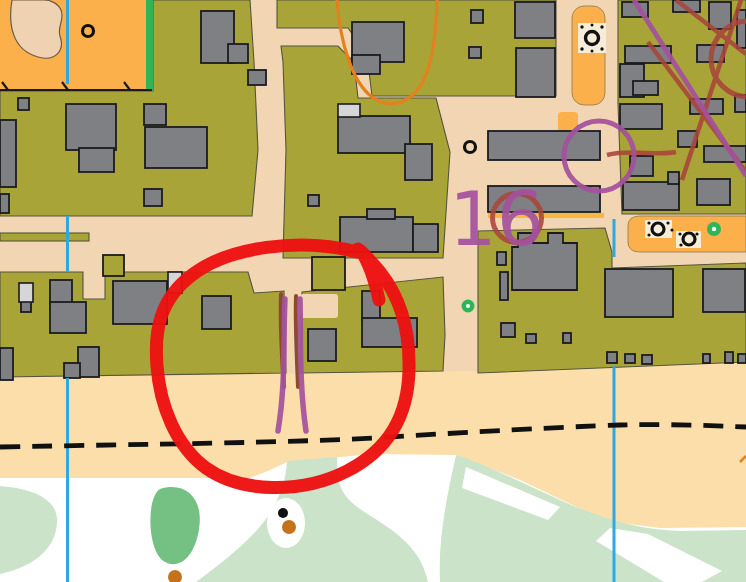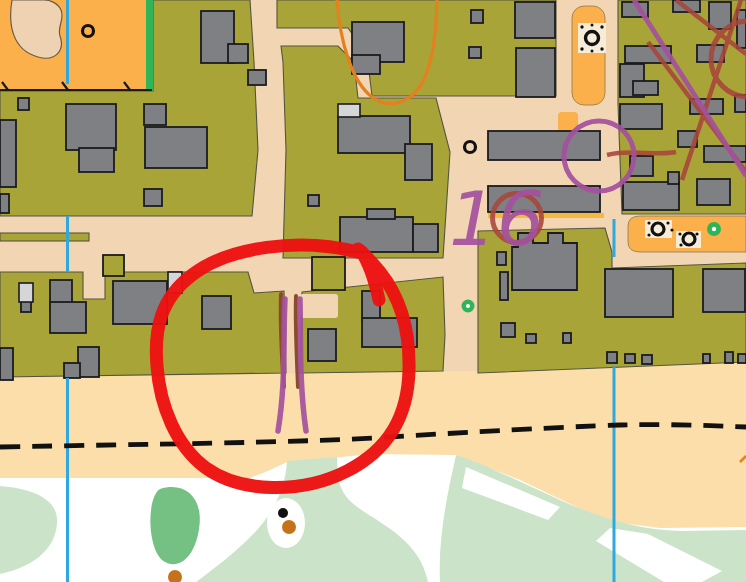--- a/index.html
+++ b/index.html
@@ -1,17 +1,17 @@
 <!DOCTYPE html>
 <html><head>
 <meta charset="utf-8">
 <style>
   html,body{margin:0;padding:0;background:#fff;width:746px;height:582px;overflow:hidden;
     font-family:"DejaVu Sans", sans-serif;}
-  #map-wrap{position:relative;width:746px;height:516px;font-style:italic;}
+  #map-wrap{position:relative;width:746px;height:516px;}
   svg{display:block}
   text{font-family:"DejaVu Sans", sans-serif;}
 </style>
 </head>
 <body>
 
 <div id="map-wrap">
 <svg width="746" height="582" viewBox="0 0 746 582">
 
   <rect x="0" y="0" width="746" height="582" fill="#FFFFFF"></rect>

